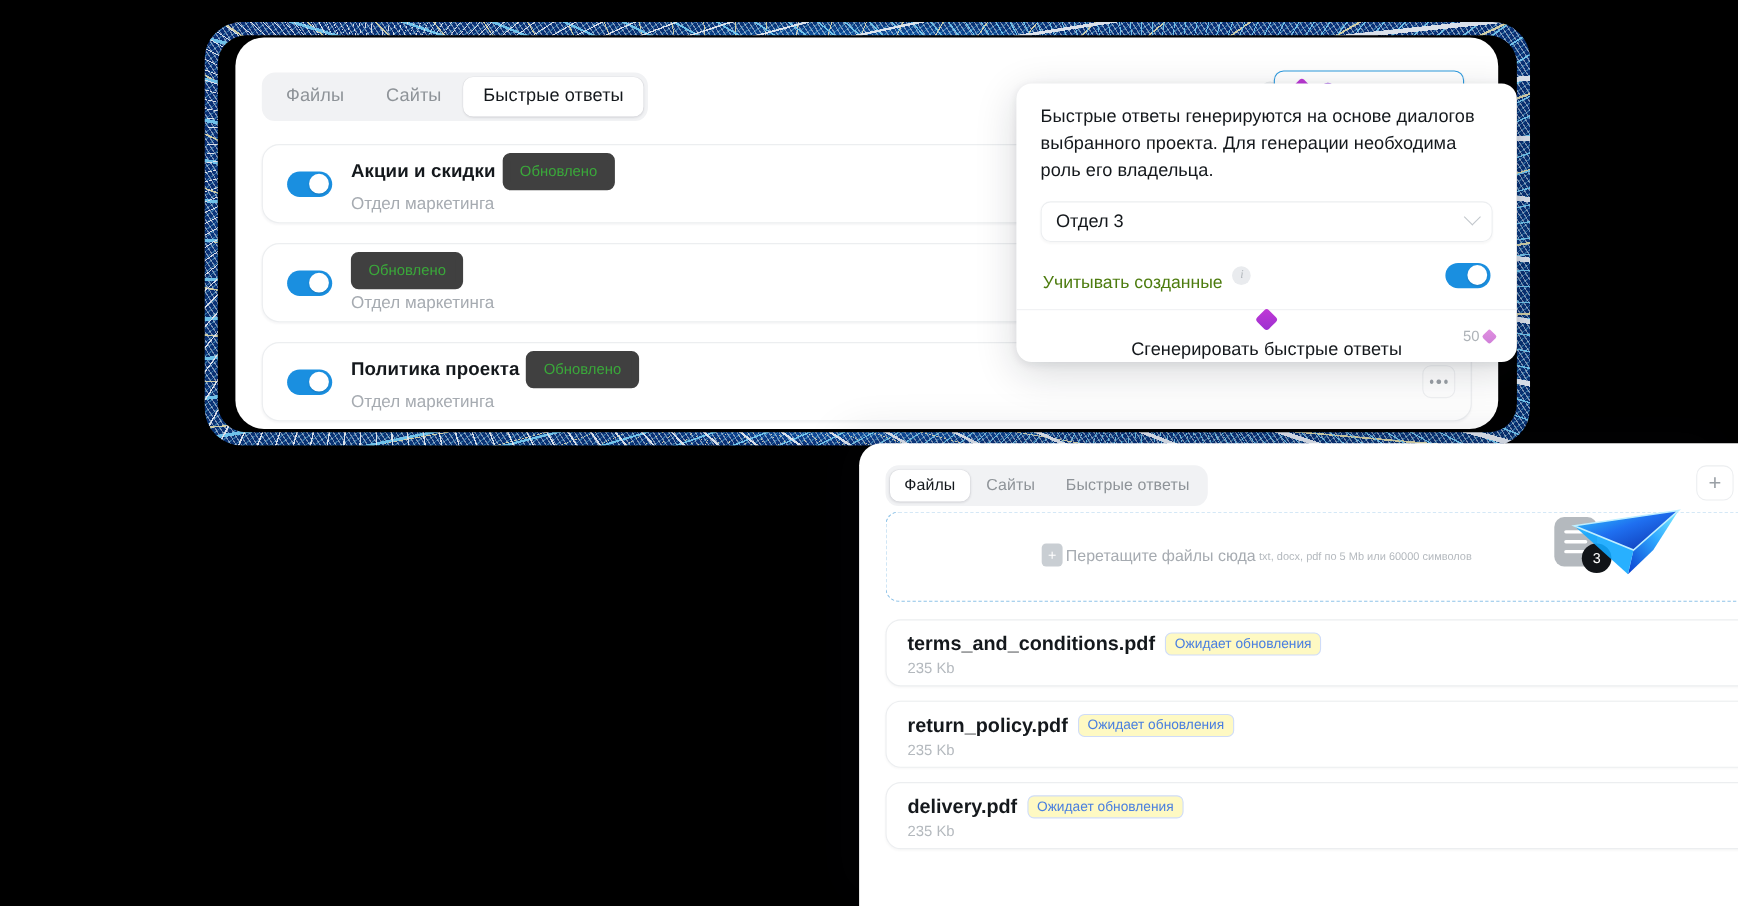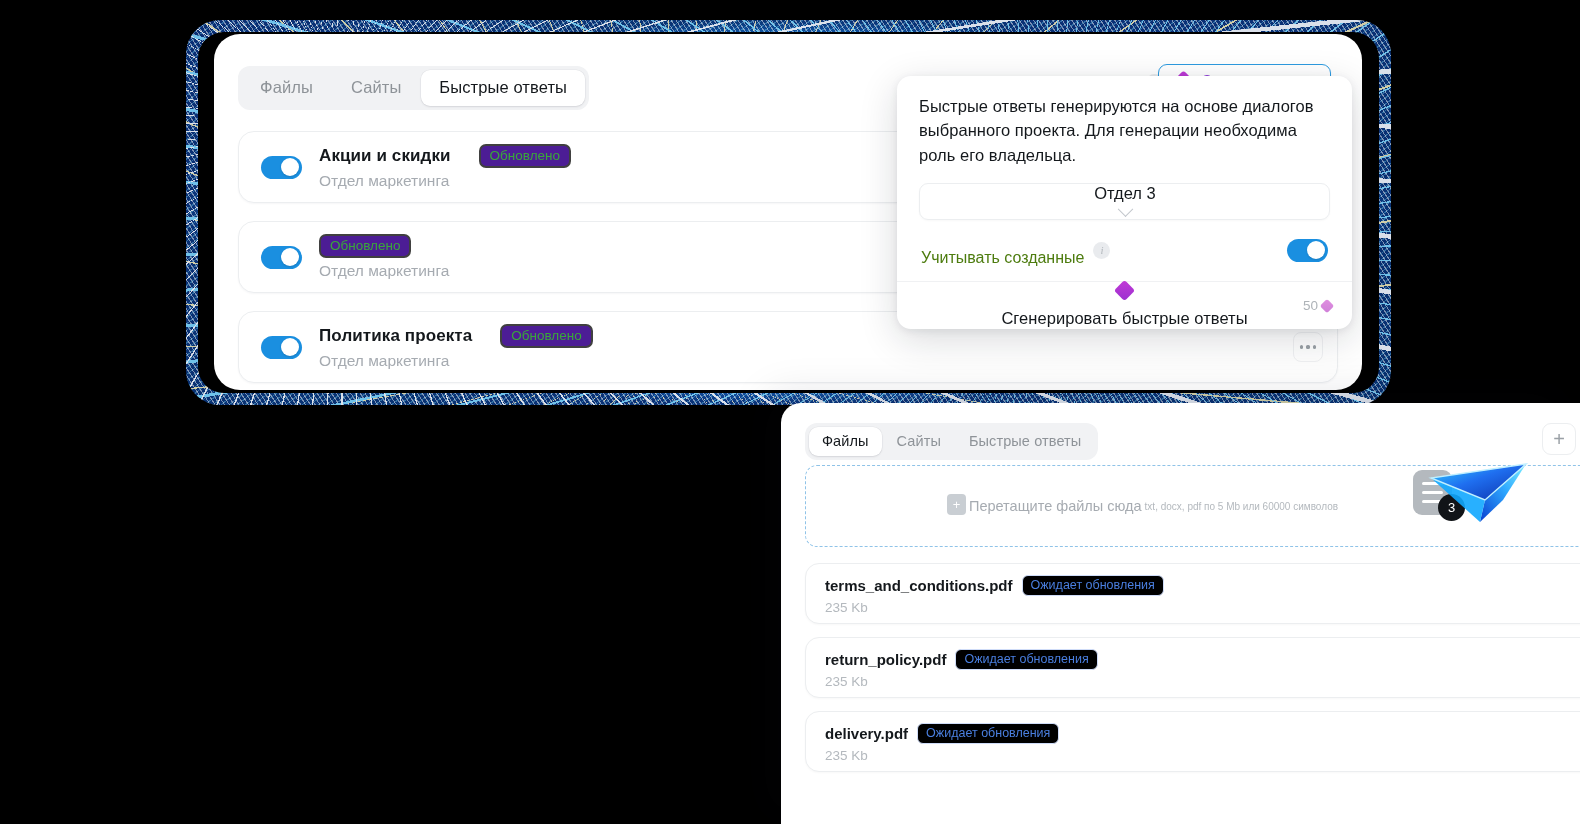--- a/index.html
+++ b/index.html
@@ -129,64 +129,63 @@
     margin-left: 22px;
     width: 41px; height: 23px; border-radius: 12px;
     background: #1a8fe0; position: relative; cursor: pointer;
   }
   .toggle .knob {
     position: absolute; top: 2.5px; left: 20px;
     width: 18px; height: 18px; border-radius: 50%; background: #fff;
     box-shadow: 0 1px 2px rgba(0,0,0,.15);
   }
   .qa-text { margin-left: 17px; }
-  .qa-title-line { display: flex; align-items: center; gap: 28px; }
+  .qa-title-line { display: flex; align-items: center; gap: 6px; }
   .qa-title { font-size: 17px; font-weight: bold; color: #14181c; letter-spacing: .1px; }
   .badge {
     font-size: 13.5px;
     padding: 2px 9px 3px;
     border-radius: 7px;
     white-space: nowrap;
   }
-  .badge.green { color: #3aa83a; background: #4c1d95; border: 2px solid #404040; }
+  .badge.green { color: #3aa83a; background: #404040; border: 7px solid #404040; }
   .qa-sub { font-size: 15.5px; color: #a6abb1; margin-top: 4px; }
   .kebab {
     position: absolute; right: 14px; top: 50%; transform: translateY(-50%);
     width: 30px; height: 30px; border-radius: 8px;
     border: 1px solid #f0f1f3; background: #fff;
     display: flex; align-items: center; justify-content: center; gap: 3px;
     cursor: pointer;
   }
   .kebab i { width: 3.2px; height: 3.2px; border-radius: 50%; background: #9aa0a6; display:block; }
 
   
   .popover {
     position: absolute;
-    left: 897px; top: 76px;
+    left: 924px; top: 76px;
     width: 455px;
     background: #ffffff;
     border-radius: 14px;
     box-shadow: 0 10px 38px rgba(16,24,40,.16), 0 2px 8px rgba(16,24,40,.08);
     padding: 18px 22px 0;
     z-index: 40;
   }
   .pop-text {
     font-size: 16.5px; line-height: 1.48; color: #14181c; letter-spacing: .05px;
   }
   .select {
     margin-top: 16px;
     height: 37px;
     border: 1px solid #eceef0;
     border-radius: 9px;
     display: flex; align-items: center; justify-content: space-between;
     padding: 0 12px 0 13px;
     font-size: 16.5px; color: #14181c;
     cursor: pointer;
     box-shadow: 0 1px 2px rgba(16,24,40,.03);
-    flex-direction: column;
   }
   .chev { width: 11px; height: 11px; border-right: 1.6px solid #c2c7cc; border-bottom: 1.6px solid #c2c7cc; transform: rotate(45deg) translate(-3px,-3px); }
   .pop-row {
     display: flex; align-items: center; gap: 9px;
     padding: 13px 2px 14px;
   }
   .pop-row .label { font-size: 16px; color: #4d7c0f; margin-top: 16px; }
   .pop-row .spacer { flex: 1; }
   .pop-cta {
     margin: 0 -22px; padding: 0 22px;
@@ -247,22 +246,22 @@
   .file-row {
     background: #fff;
     border: 1px solid #eceef0;
     border-radius: 14px;
     height: 61px;
     margin-bottom: 13px;
     padding: 11px 0 0 19px;
     box-shadow: 0 1px 2px rgba(16,24,40,.03);
   }
   .file-title-line { display: flex; align-items: center; gap: 9px; }
-  .file-name { font-size: 15px; font-weight: bold; color: #14181c; }
-  .badge.blue { color: #4a7fe0; background: #000000; border: 1px solid #cfdcf8; font-size: 12.5px; padding: 2px 8px 3px; border-radius: 6px; }
+  .file-name { font-size: 18px; font-weight: bold; color: #14181c; }
+  .badge.blue { color: #4a7fe0; background: #fef9c3; border: 1px solid #cfdcf8; font-size: 12.5px; padding: 2px 8px 3px; border-radius: 6px; }
   .file-size { font-size: 13.5px; color: #b4b9be; margin-top: 4px; }
 
   
   .drag-cursor { position: absolute; left: 1413px; top: 466px; width: 120px; height: 66px; z-index: 60; }
   .drag-file {
     position: absolute; left: 0; top: 4px;
     width: 39px; height: 45px; border-radius: 9px; background: #b4b9be;
   }
   .drag-file i {
     position: absolute; left: 9px; width: 21px; height: 3.4px; border-radius: 2px; background: #fff; display:block;

